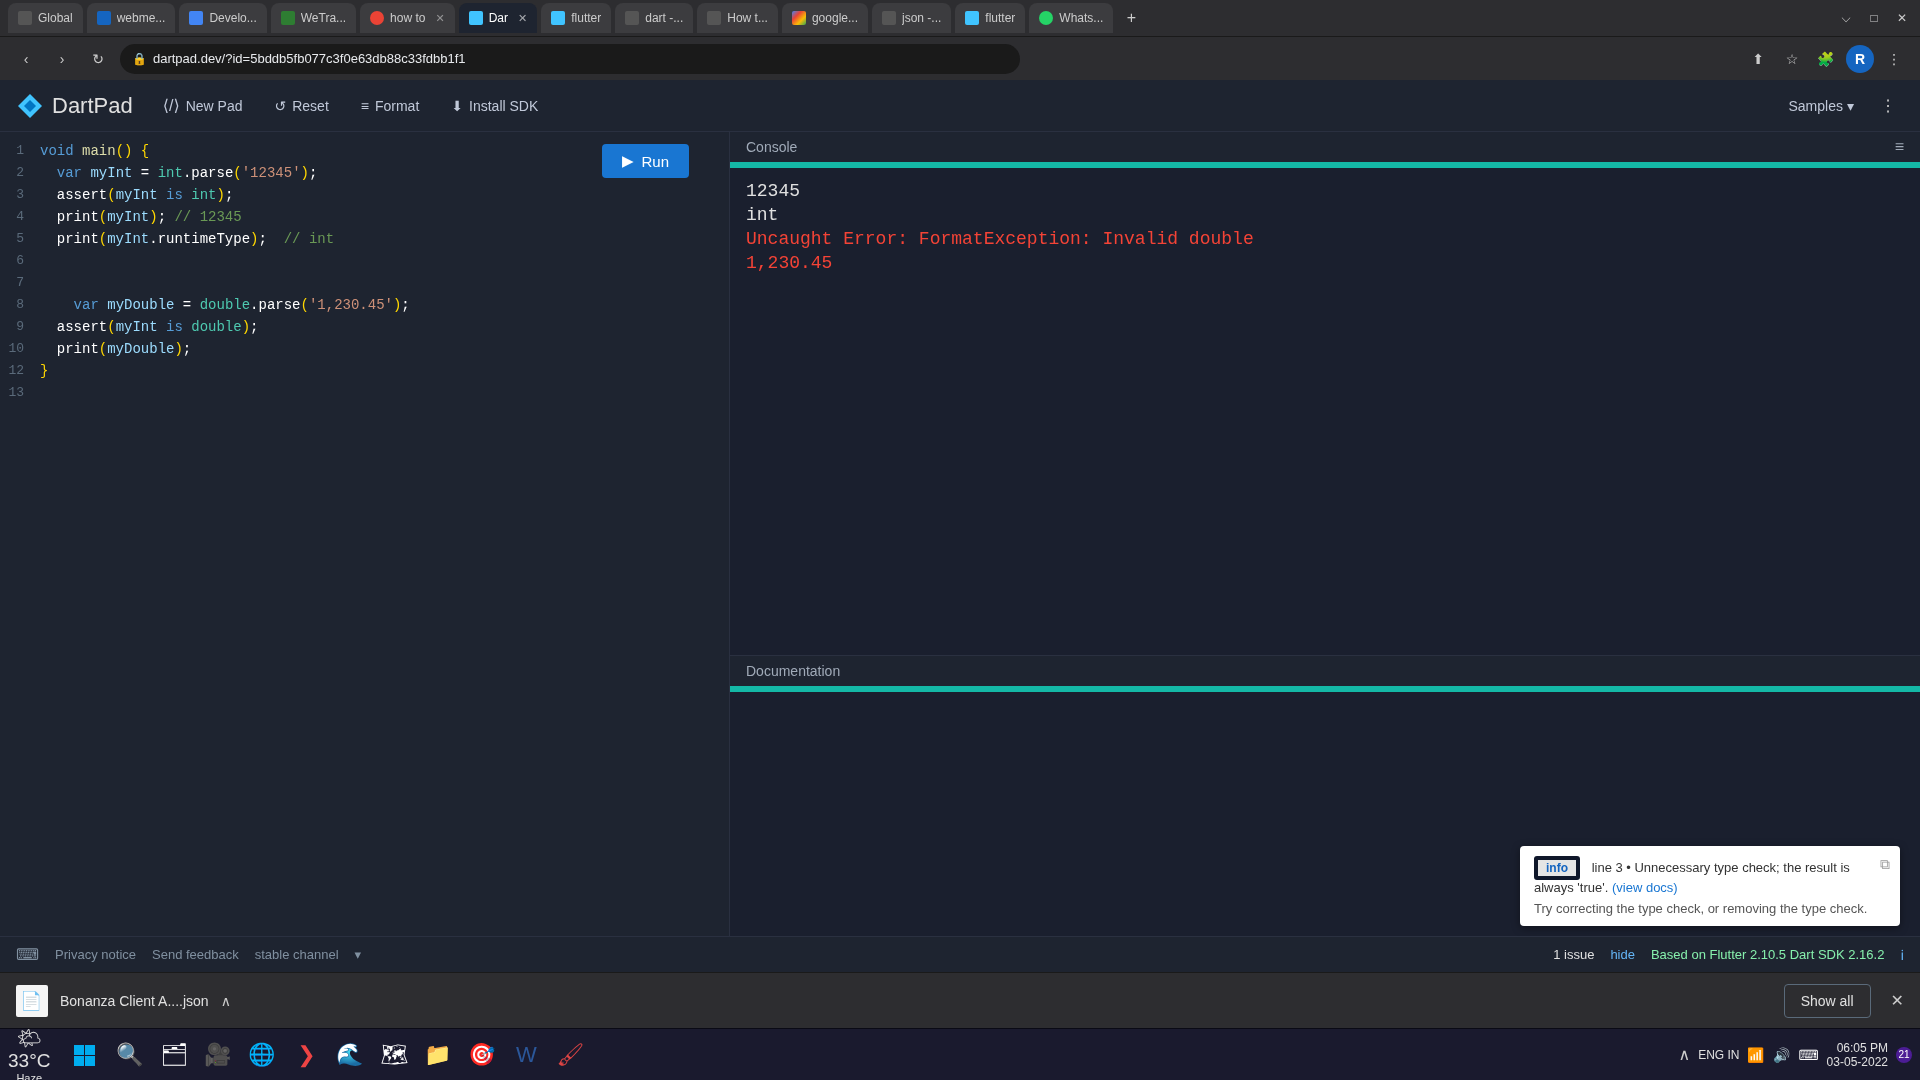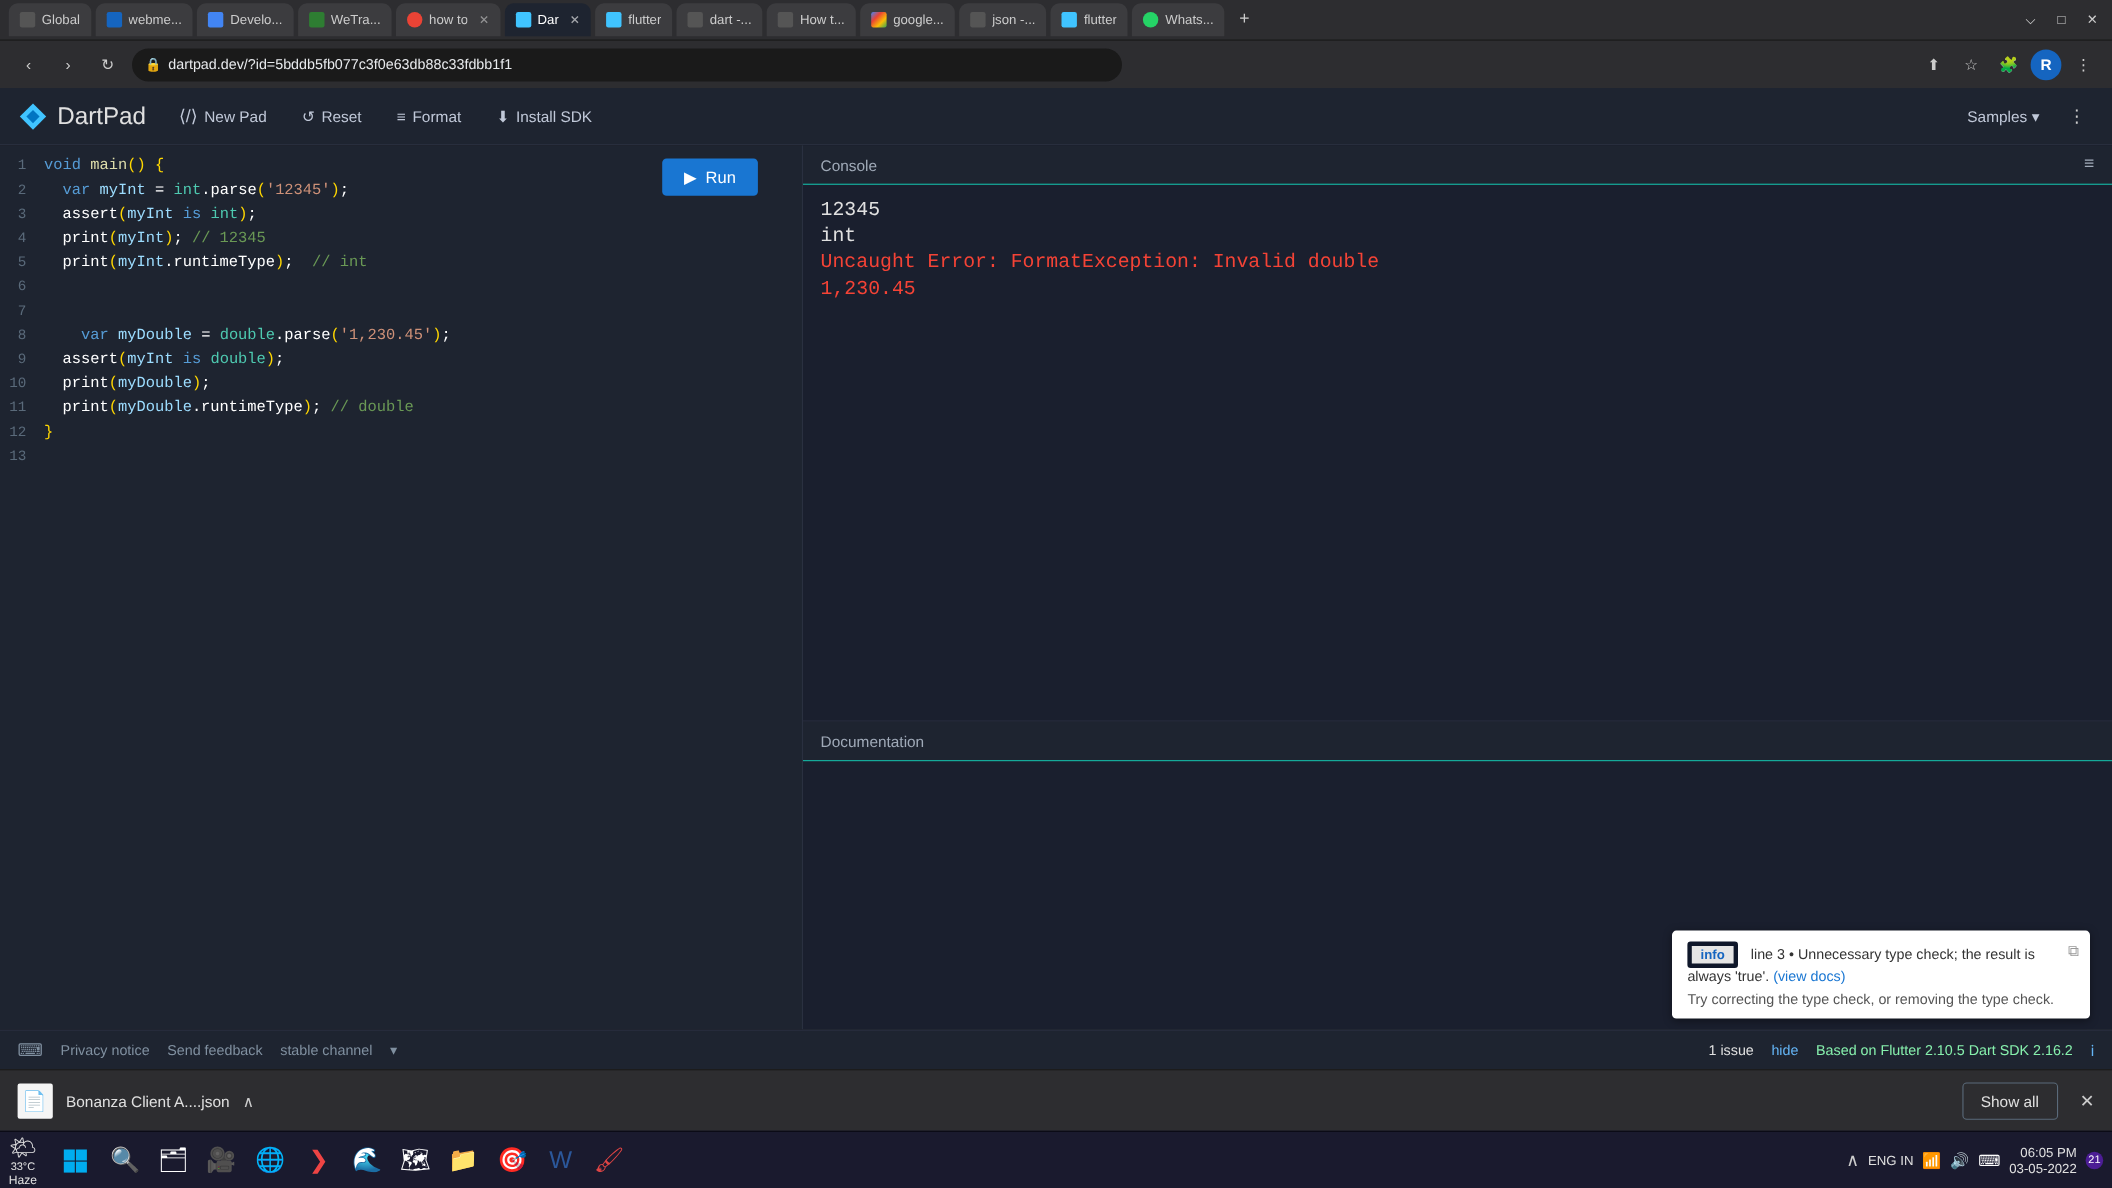--- a/index.html
+++ b/index.html
@@ -57,21 +57,21 @@
     .paren { color: #ffd700; }
 
     
     .run-area { position: absolute; top: 12px; right: 40px; }
 
     
     .right-panel { flex: 1; display: flex; flex-direction: column; background: #1a1f2e; }
 
     
     .console-panel { flex: 1; display: flex; flex-direction: column; border-bottom: 1px solid #2a3040; }
-    .panel-header { height: 36px; background: #1e2430; display: flex; align-items: center; padding: 0 16px; font-size: 14px; color: #a0aab8; border-bottom: 1px solid #14b8a6; justify-content: space-between; }
+    .panel-header { height: 36px; background: #1e2430; display: flex; align-items: center; padding: 0 16px; font-size: 14px; color: #a0aab8; border-bottom: 6px solid #14b8a6; justify-content: space-between; }
     .console-output { padding: 12px 16px; font-family: 'Courier New', monospace; font-size: 18px; line-height: 22px; flex: 1; }
     .output-line { margin-bottom: 2px; }
     .output-normal { color: #e0e0e0; }
     .output-error { color: #f44336; }
 
     
     .doc-panel { height: 280px; display: flex; flex-direction: column; position: relative; }
 
     
     .info-tooltip { position: absolute; bottom: 10px; right: 20px; background: #fff; color: #333; border-radius: 4px; padding: 10px 14px; font-size: 13px; max-width: 380px; box-shadow: 0 2px 8px rgba(0,0,0,0.4); }
@@ -94,21 +94,21 @@
     .download-bar { height: 56px; background: #2d2d30; display: flex; align-items: center; padding: 0 16px; gap: 12px; border-top: 1px solid #1a1a1a; }
     .file-icon { width: 32px; height: 32px; background: #f5f5f5; border-radius: 2px; display: flex; align-items: center; justify-content: center; font-size: 18px; color: #555; }
     .file-name { font-size: 14px; color: #e0e0e0; }
     .chevron-up { color: #ccc; font-size: 14px; cursor: pointer; }
     .show-all-btn { margin-left: auto; padding: 8px 16px; border: 1px solid #5a6a7a; border-radius: 4px; font-size: 14px; color: #e0e0e0; background: transparent; cursor: pointer; }
     .download-close { color: #ccc; font-size: 16px; cursor: pointer; margin-left: 8px; }
 
     
     .taskbar { height: 52px; background: #1a1a2e; display: flex; align-items: center; padding: 0 8px; border-top: 1px solid #0a0a15; gap: 4px; }
     .weather-widget { display: flex; flex-direction: column; align-items: center; font-size: 11px; color: #e0e0e0; margin-right: 8px; }
-    .weather-temp { font-size: 10px; font-weight: 500; }
+    .weather-temp { font-size: 19px; font-weight: 500; }
     .start-btn { width: 44px; height: 44px; display: flex; align-items: center; justify-content: center; cursor: pointer; border-radius: 4px; }
     .taskbar-icon { width: 40px; height: 44px; display: flex; align-items: center; justify-content: center; cursor: pointer; border-radius: 4px; }
     .taskbar-right { margin-left: auto; display: flex; align-items: center; gap: 8px; }
     .time-display { display: flex; flex-direction: column; align-items: flex-end; font-size: 12px; color: #e0e0e0; }
     .notification-badge { background: #4c1d95; color: #fff; border-radius: 50%; width: 16px; height: 16px; font-size: 10px; display: flex; align-items: center; justify-content: center; }
 
     
     .fav-blue { background: #1565c0; border-radius: 50%; }
     .fav-google { background: linear-gradient(135deg, #4285f4, #ea4335, #fbbc05, #34a853); border-radius: 50%; }
   </style>
@@ -267,24 +267,20 @@
         </div>
         <div class="code-line">
           <span class="line-num">9</span>
           <span class="line-content">  assert<span class="paren">(</span><span class="var-name">myInt</span> <span class="kw">is</span> <span class="type">double</span><span class="paren">)</span>;</span>
         </div>
         <div class="code-line">
           <span class="line-num">10</span>
           <span class="line-content">  print<span class="paren">(</span><span class="var-name">myDouble</span><span class="paren">)</span>;</span>
         </div>
         <div class="code-line">
-          <span class="line-num">11</span>
-          <span class="line-content">  print<span class="paren">(</span><span class="var-name">myDouble</span>.runtimeType<span class="paren">)</span>; <span class="comment">// double</span></span>
-        </div>
-        <div class="code-line">
           <span class="line-num">12</span>
           <span class="line-content"><span class="paren">}</span></span>
         </div>
         <div class="code-line">
           <span class="line-num">13</span>
           <span class="line-content"></span>
         </div>
 
       </div>
 

